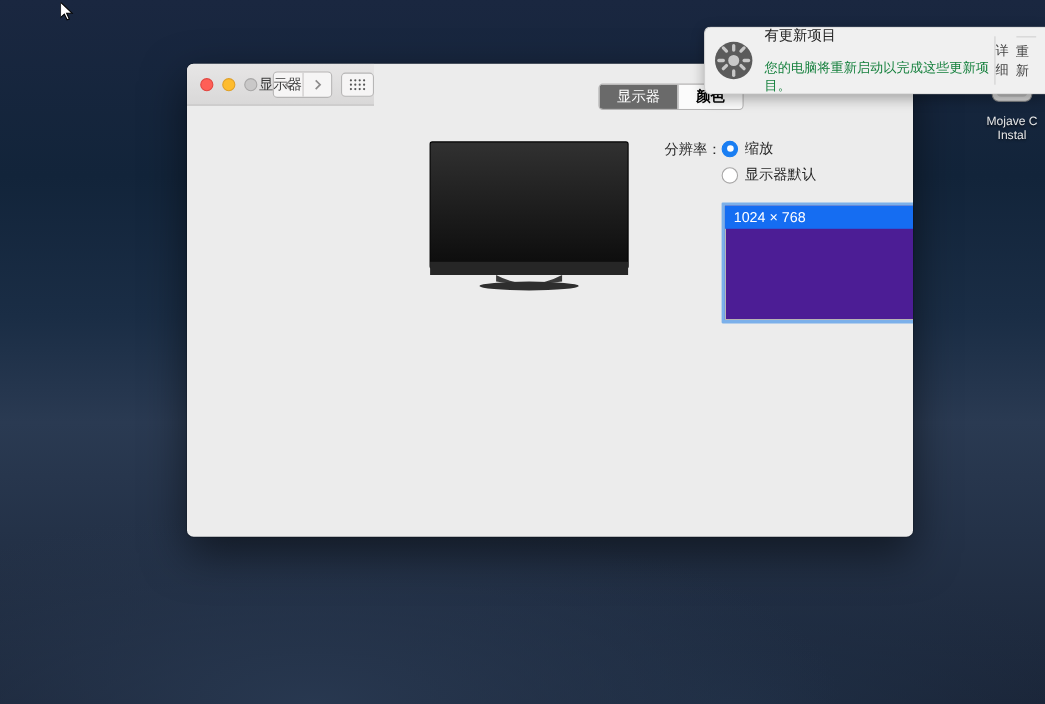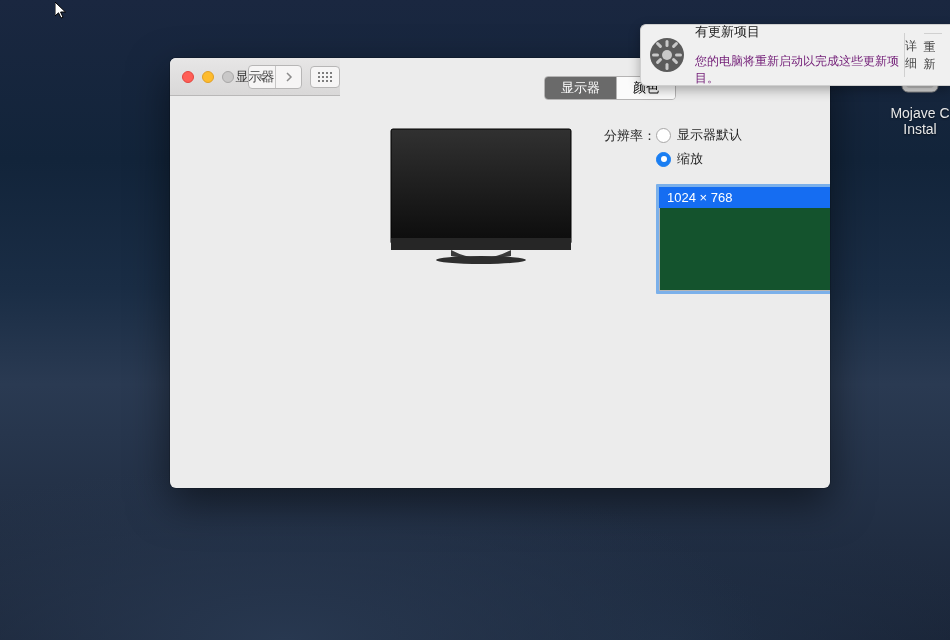--- a/index.html
+++ b/index.html
@@ -26,21 +26,21 @@
       pointer-events: none;
       z-index: 5000;
     }
 
     
     .desktop-icon {
       position: absolute; top: 50px; right: 0;
       width: 60px;
       text-align: center;
       color: #e8e8e8;
-      font-size: 14px;
+      font-size: 11px;
       text-shadow: 0 1px 2px rgba(0,0,0,.6);
     }
     .desktop-icon .glyph {
       width: 48px; height: 48px;
       margin: 0 auto 4px;
     }
 
     
     .notif {
       position: absolute; top: 24px; right: 0;
@@ -54,21 +54,21 @@
       align-items: center;
       padding: 8px 8px;
       z-index: 1000;
     }
     .notif .nicon {
       width: 36px; height: 36px; flex: none;
       margin-right: 10px;
     }
     .notif .ntext { flex: 1; min-width: 0; }
     .notif .ntitle { font-size: 13px; color: #222; font-weight: 500; }
-    .notif .nbody  { font-size: 12px; color: #701a75; margin-top: 12px; }
+    .notif .nbody  { font-size: 12px; color: #15803d; margin-top: 12px; }
     .notif .nactions {
       width: 38px; flex: none;
       border-left: 1px solid #d0d0d0;
       display: flex; flex-direction: row;
       align-self: stretch;
     }
     .notif .nactions span {
       flex: 1; display: flex; align-items: center; justify-content: center;
       font-size: 12px; color: #444;
       cursor: default;
@@ -144,21 +144,21 @@
       display: flex;
       border: 1px solid #b5b4b4; border-radius: 4px;
       overflow: hidden;
       font-size: 13px;
     }
     .segtabs div {
       padding: 2px 16px;
       background: #fbfbfb;
       cursor: default;
     }
-    .segtabs div + div { border-left: 1px solid #b5b4b4; }
+    .segtabs div + div { border-left: 1px solid #b5b4b4; font-weight: bold; }
     .segtabs .active {
       background: #6a6a6a; color: #fff;
     }
 
     .body {
       display: flex;
       margin-top: 26px;
       gap: 28px;
     }
 
@@ -184,21 +184,21 @@
       background: #1a7ef2; border-color: #1a7ef2;
     }
     .radio.sel .r::after {
       content: ""; width: 6px; height: 6px; border-radius: 50%; background: #fff;
     }
 
     .reslist {
       margin-top: 10px;
       width: 198px; height: 110px;
       border: 3px solid #7bb0ea;
-      background: #14532d;
+      background: #4c1d95;
       border-radius: 1px;
       box-shadow: inset 0 0 0 1px #b6b5b5;
       overflow: hidden;
     }
     .reslist .opt {
       padding: 3px 8px;
       font-size: 13px;
       color: #222;
     }
     .reslist .opt.sel {
@@ -332,27 +332,27 @@
               <stop offset="1" stop-color="#000"></stop>
             </linearGradient>
           </defs>
         </svg>
       </div>
 
       <div class="rescol">
         <div class="resrow">
           <div class="reslabel">分辨率：</div>
           <div class="radios">
+            <div class="radio sel">
+              <span class="r"></span>
+              <span>缩放</span>
+            </div>
             <div class="radio">
               <span class="r"></span>
               <span>显示器默认</span>
-            </div>
-            <div class="radio sel">
-              <span class="r"></span>
-              <span>缩放</span>
             </div>
             <div class="reslist">
               <div class="opt sel">1024 × 768</div>
             </div>
           </div>
         </div>
       </div>
     </div>
 
   </div>

